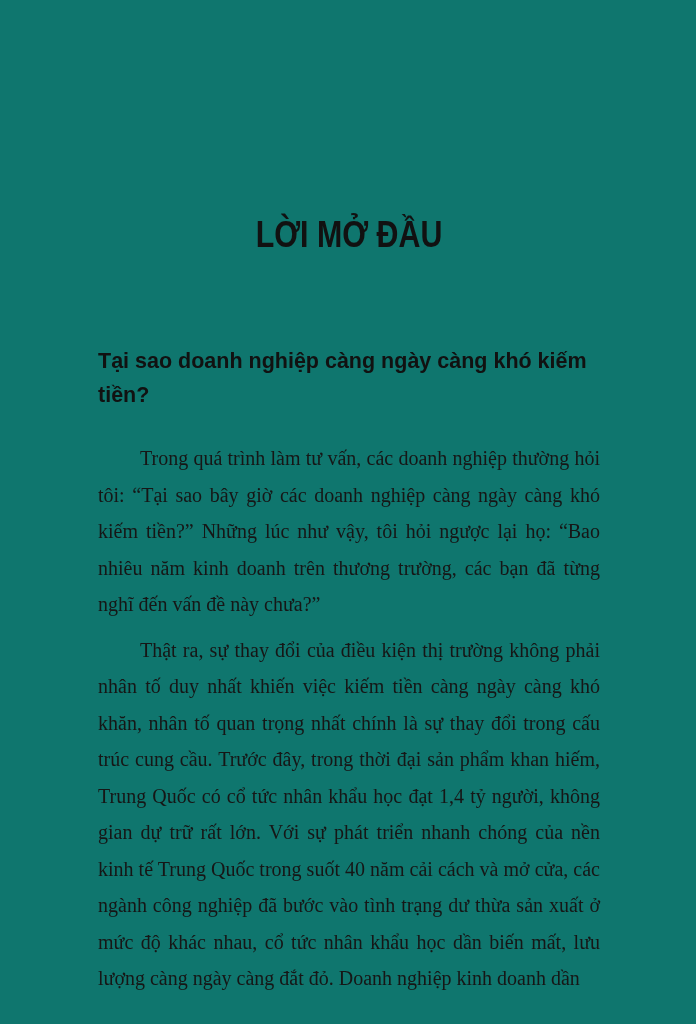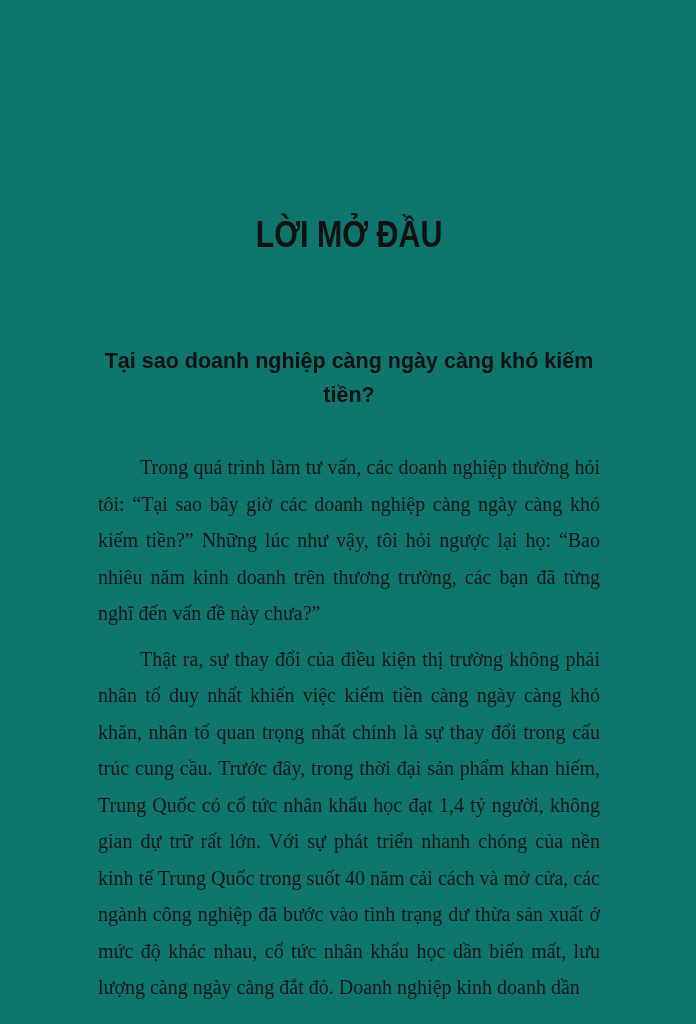--- a/index.html
+++ b/index.html
@@ -37,24 +37,23 @@
     white-space: nowrap;
   }
   .section-heading {
     margin: 0;
     margin-top: 88px;
     font-family: "Liberation Sans", sans-serif;
     font-weight: 700;
     font-size: 21.5px;
     line-height: 34px;
     color: #111111;
-    text-align: center;
   }
   .body-copy {
-    margin-top: 37px;
+    margin-top: 28px;
   }
   .body-copy p {
     margin: 0 0 9px 0;
     font-family: "Liberation Serif", serif;
     font-size: 20px;
     line-height: 36.5px;
     text-align: justify;
     text-indent: 2.1em;
     color: #161616;
   }

